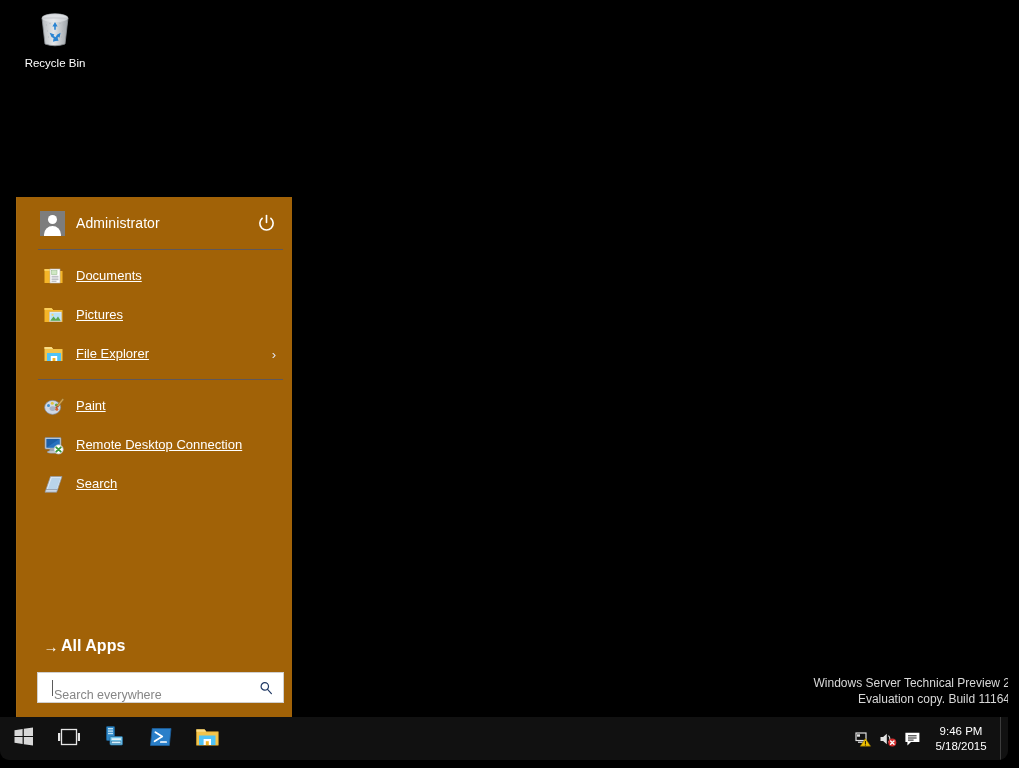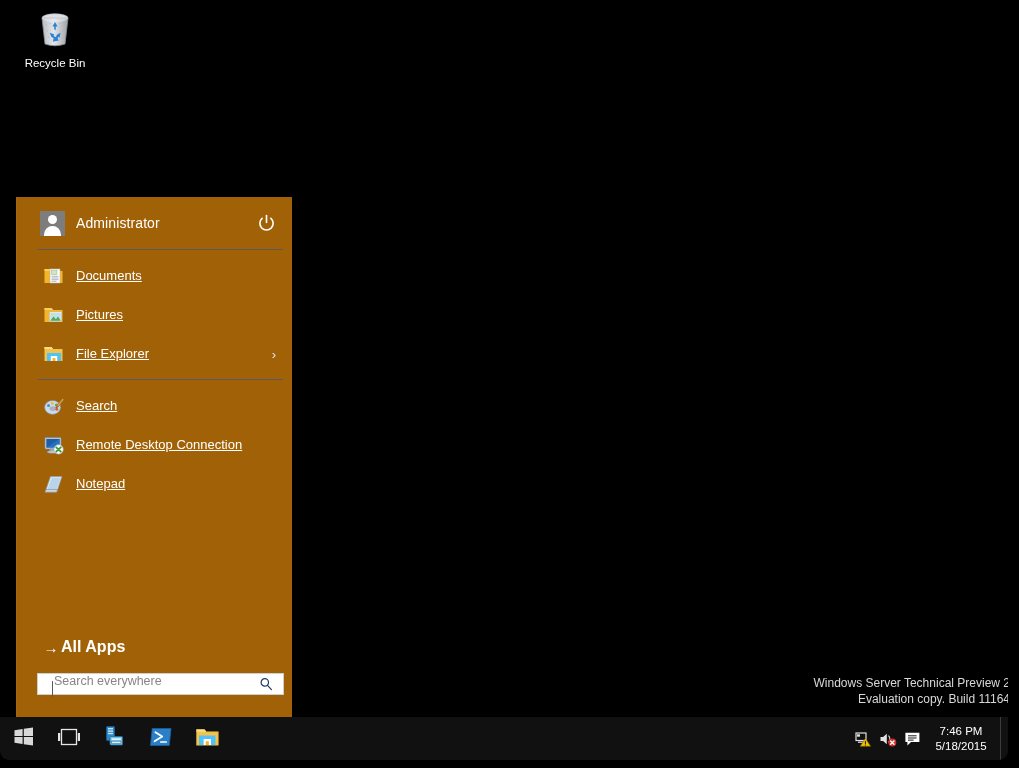--- a/index.html
+++ b/index.html
@@ -181,25 +181,25 @@
     width: 20px;
     text-align: center;
   }
   #all-apps .aa-label {
     color: #ffffff;
     font-size: 16px;
     font-weight: bold;
   }
 
   #search-wrap {
-    margin: 0 8px 22px 8px;
-    height: 22px;
+    margin: 0 8px 14px 8px;
+    height: 31px;
     background: #ffffff;
     display: flex;
-    align-items: flex-start;
+    align-items: flex-end;
     position: relative;
     border: 1px solid #cfcfcf;
     box-sizing: border-box;
   }
   #search-caret {
     position: absolute;
     left: 14px;
     top: 7px;
     width: 1px;
     height: 16px;
@@ -407,21 +407,21 @@
               <ellipse cx="9.6" cy="12.4" rx="8" ry="7" fill="#cfd8e6" stroke="#7e8ba0" stroke-width="0.7"></ellipse>
               <ellipse cx="9.6" cy="13.6" rx="3" ry="2.3" fill="#7e8ba0" opacity="0.5"></ellipse>
               <circle cx="5.5" cy="10.5" r="1.5" fill="#3f8fd1"></circle>
               <circle cx="9.3" cy="8.2" r="1.5" fill="#e2c33b"></circle>
               <circle cx="13.4" cy="10" r="1.5" fill="#5aa84f"></circle>
               <circle cx="13.8" cy="14.3" r="1.5" fill="#d8622f"></circle>
               <path d="M13.6 10.6 L19.6 3.4 L21 4.6 L15.2 11.9 Z" fill="#d7a24a" stroke="#8a6a2c" stroke-width="0.6"></path>
               <path d="M12.2 12.3 l2.2 -1.5 0.9 1.1 -2.1 1.6 z" fill="#b44b2a"></path>
             </svg>
           </span>
-          <span class="mi-label">Search</span>
+          <span class="mi-label">Paint</span>
         </div>
 
         <div class="menu-item">
           <span class="mi-icon">
             <svg width="22" height="22" viewBox="0 0 22 22">
               <rect x="2" y="3.5" width="16" height="11.5" rx="0.8" fill="#d9dde3" stroke="#7d858f" stroke-width="0.8"></rect>
               <rect x="3.3" y="4.8" width="13.4" height="8.9" fill="#1c5fa8"></rect>
               <path d="M3.3 13.7 L16.7 4.8 L16.7 13.7 Z" fill="#2f7fd0" opacity="0.6"></path>
               <path d="M7 15 h6 l1 2.6 h-8 z" fill="#aeb6c0" stroke="#7d858f" stroke-width="0.6"></path>
               <ellipse cx="10" cy="18" rx="6" ry="1.3" fill="#c6ccd4" stroke="#7d858f" stroke-width="0.5"></ellipse>
@@ -433,21 +433,21 @@
         </div>
 
         <div class="menu-item">
           <span class="mi-icon">
             <svg width="22" height="22" viewBox="0 0 22 22">
               <path d="M3 16.5 L7.5 3.5 L19 3.5 L14.6 16.5 Z" fill="#dfe9f3" stroke="#8e9aa8" stroke-width="0.7"></path>
               <path d="M4.6 16.5 L8.8 4.8 L17.6 4.8 L13.5 16.5 Z" fill="#b9d4ea"></path>
               <path d="M3 16.5 L14.6 16.5 L13.6 19.2 L2 19.2 Z" fill="#cdd8e4" stroke="#8e9aa8" stroke-width="0.7"></path>
             </svg>
           </span>
-          <span class="mi-label">Notepad</span>
+          <span class="mi-label">Search</span>
         </div>
       </div>
 
       <div class="spacer"></div>
 
       <div id="all-apps">
         <span class="arrow">→</span>
         <span class="aa-label">All Apps</span>
       </div>
 
@@ -554,20 +554,20 @@
           <path d="M1.4 1.8 h14 v9.2 h-8.4 l-3.6 3.4 v-3.4 h-2 z" fill="#ffffff"></path>
           <g stroke="#1a1a1a" stroke-width="1">
             <line x1="4" y1="4.8" x2="12.6" y2="4.8"></line>
             <line x1="4" y1="7" x2="12.6" y2="7"></line>
             <line x1="4" y1="9.1" x2="9.6" y2="9.1"></line>
           </g>
         </svg>
       </div>
 
       <div id="clock">
-        <div>7:46 PM</div>
+        <div>9:46 PM</div>
         <div>5/18/2015</div>
       </div>
 
       <div id="show-desktop"></div>
     </div>
   </div>
 </div>
 
 </body></html>

